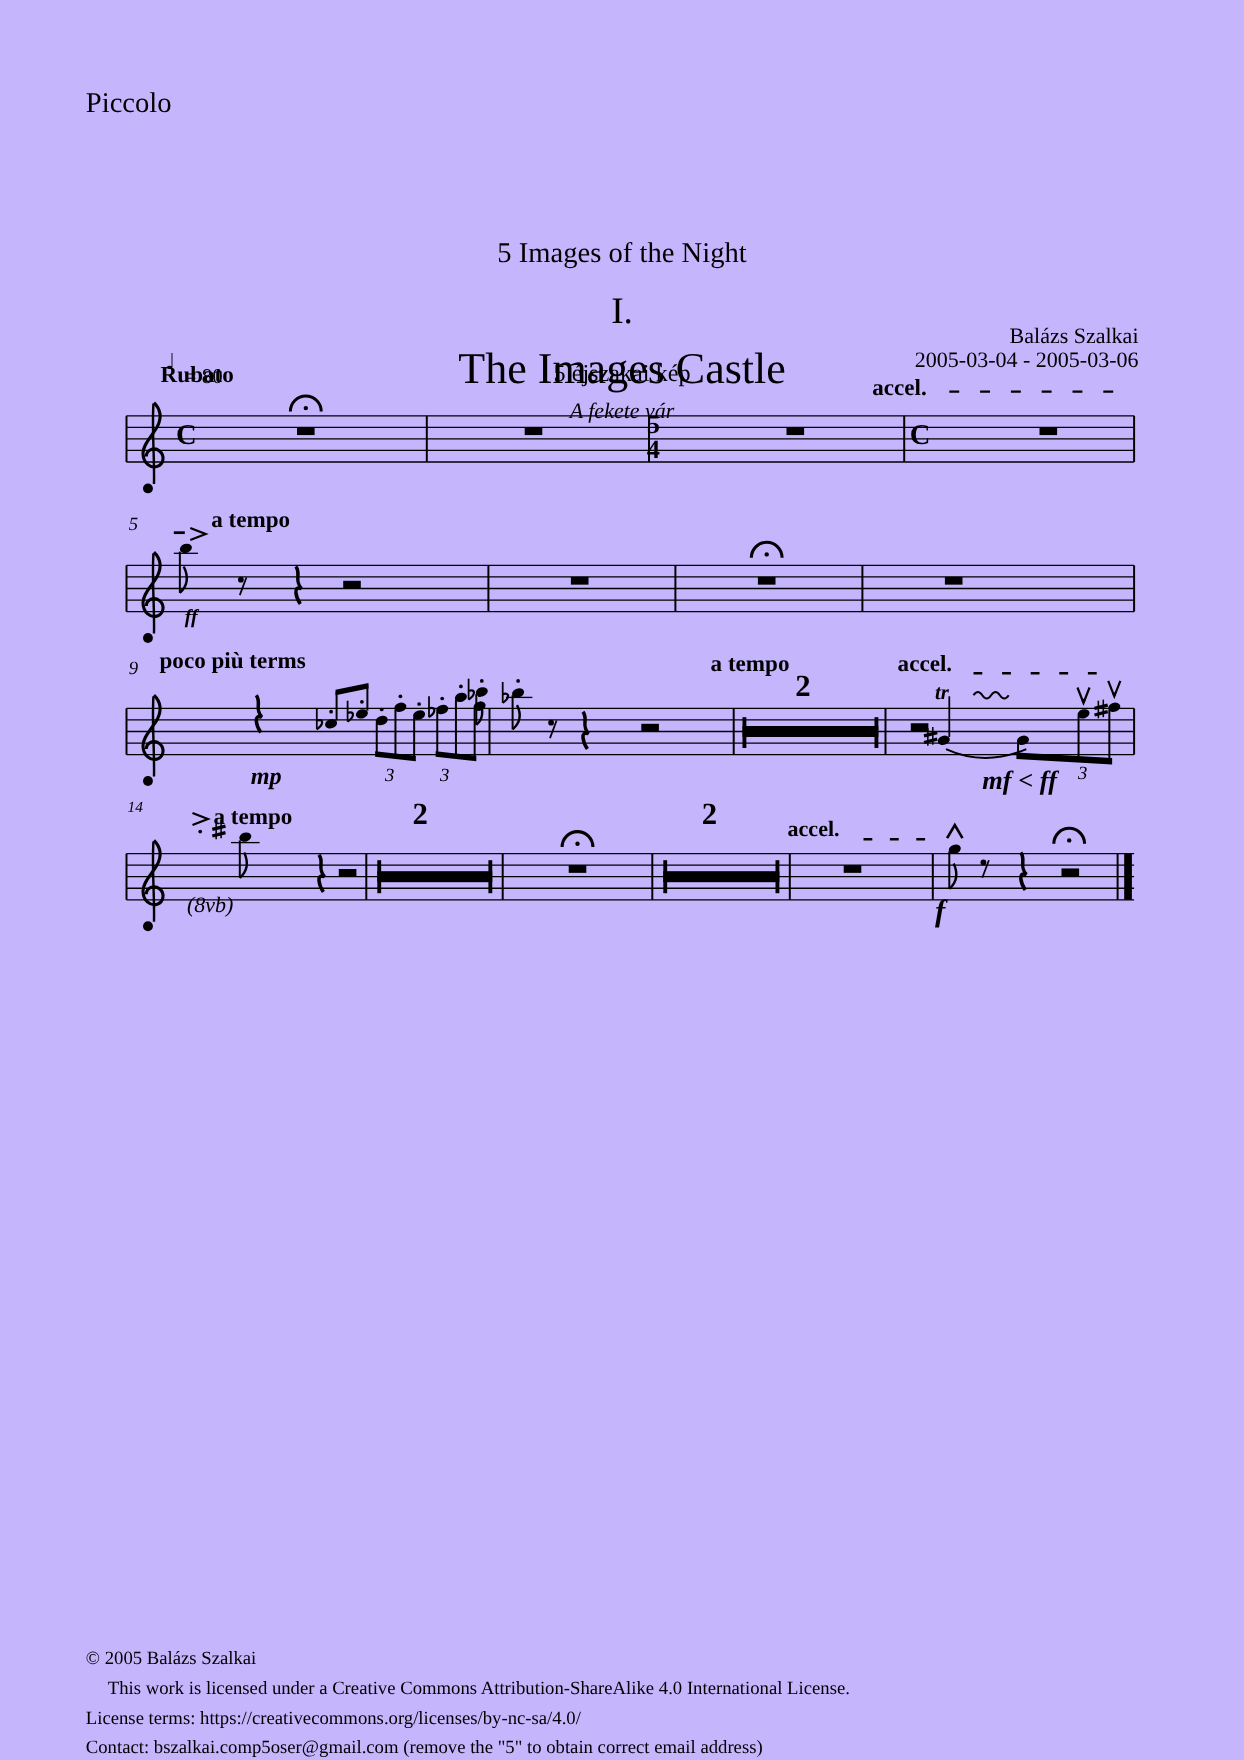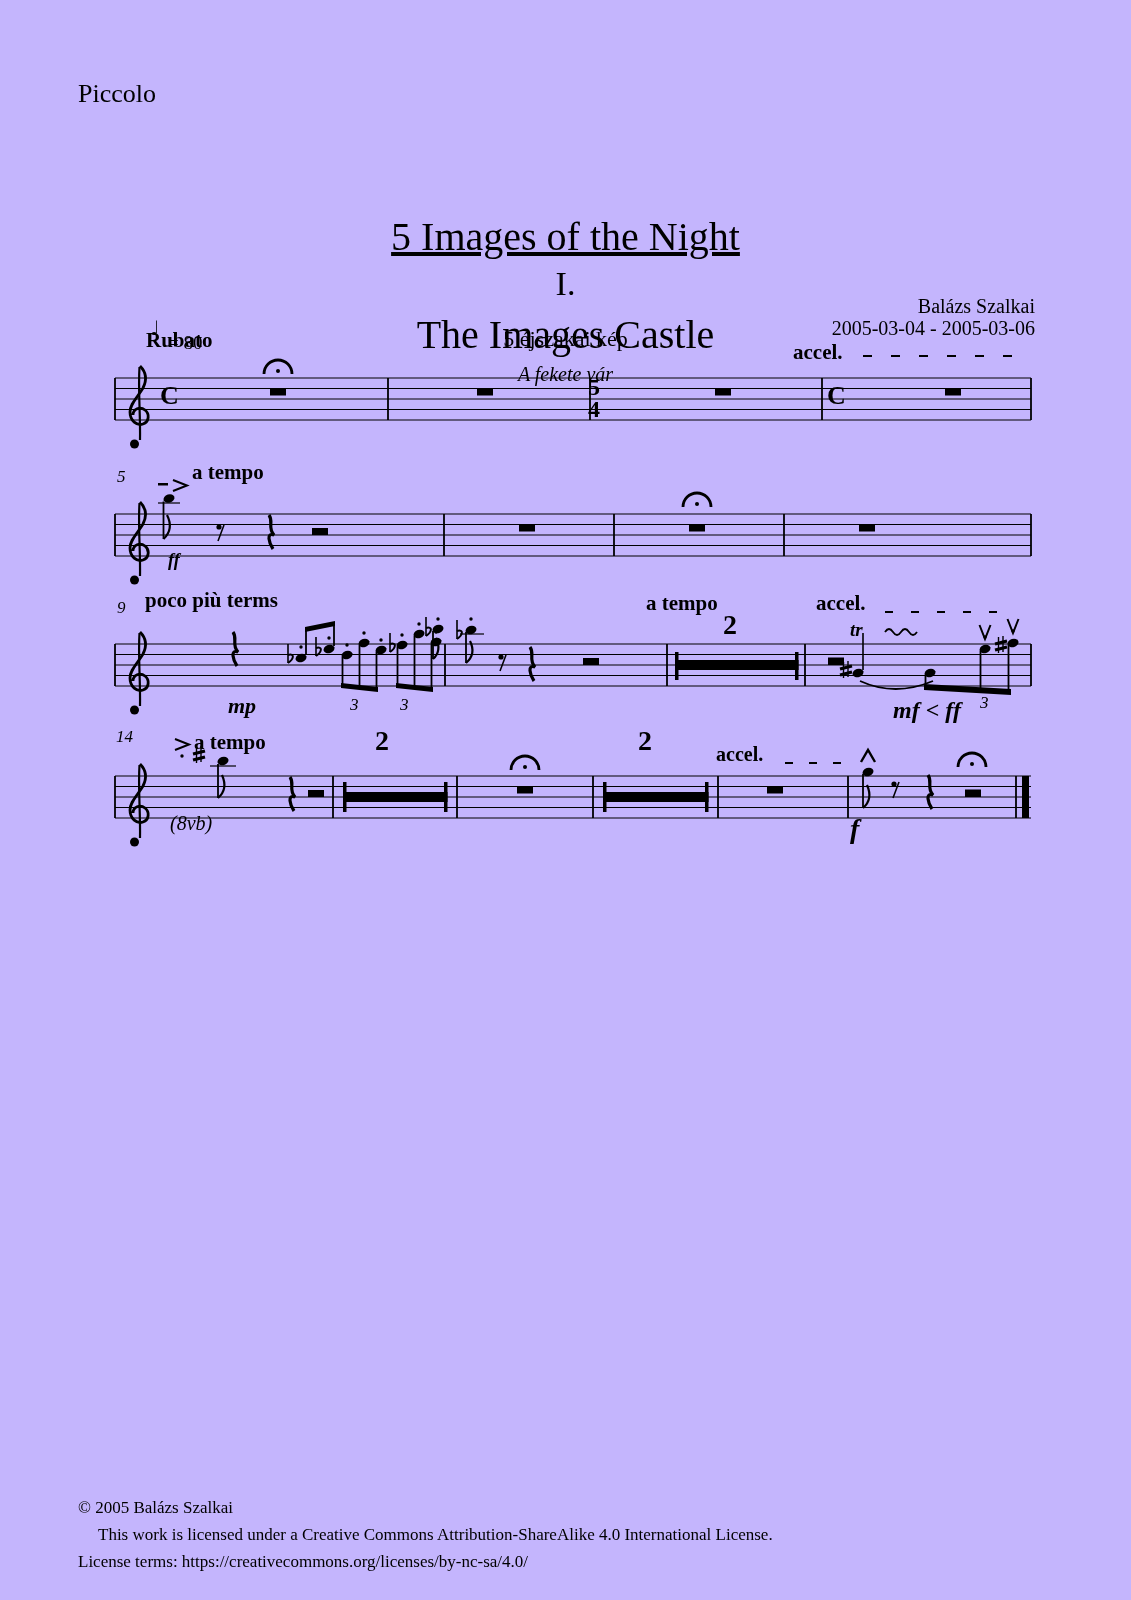--- a/index.html
+++ b/index.html
@@ -47,21 +47,21 @@
         <path d="M-14,0 A14,14 0 0 1 14,0" fill="none" stroke="#000" stroke-width="2.8"></path>
         <circle cx="0" cy="-3" r="2" fill="#000"></circle>
       </g>
       <path id="accent-def" d="M0,-5.5 L14,0 L0,5.5" fill="none" stroke="#000" stroke-width="2"></path>
       <path id="marcato-def" d="M-7,6 L0,-6 L7,6" fill="none" stroke="#000" stroke-width="2.4"></path>
       <ellipse id="head-def" rx="5.6" ry="4.1" fill="#000"></ellipse>
     </defs>
   </svg>
 
   <span class="t" style="left:78px;top:80px;font-size:26px;">Piccolo</span>
-  <span class="t c" style="top:216px;font-size:40px;text-decoration:underline;">5 Images of the Night</span>
+  <span class="t c" style="top:216px;font-size:26px;">5 Images of the Night</span>
   <span class="t c" style="top:266px;font-size:34px;">I.</span>
   <span class="t c" style="top:314px;font-size:40px;">The Images Castle</span>
   <span class="t c" style="top:327px;font-size:22px;">5 éjszakai kép</span>
   <span class="t c" style="top:364px;font-size:20px;font-style:italic;">A fekete vár</span>
   <span class="t r" style="right:96px;top:296px;font-size:20px;">Balázs Szalkai</span>
   <span class="t r" style="right:96px;top:318px;font-size:20px;">2005-03-04 - 2005-03-06</span>
 
   <span class="t" style="left:150px;top:318px;font-size:20px;font-family:'DejaVu Sans',sans-serif;">♩</span>
   <span class="t" style="left:168px;top:333px;font-size:19px;">= 80</span>
   <span class="t b" style="left:146px;top:329px;font-size:21px;">Rubato</span>
@@ -238,21 +238,21 @@
       <use href="#head-def" transform="translate(918,58) rotate(-18)"></use>
       <line x1="913.5" y1="60" x2="913.5" y2="106" stroke="#000" stroke-width="1.8"></line>
       <polygon points="829,99 916,104 916,110 829,105" fill="#000"></polygon>
       <use href="#accent-def" transform="translate(890,40) rotate(90)"></use>
       <use href="#accent-def" transform="translate(918,34) rotate(90)"></use>
       <circle cx="890" cy="52" r="1.7" fill="#000"></circle>
         <circle cx="918" cy="46" r="1.7" fill="#000"></circle>
     </g>
   </svg>
 
-  <span class="t i" style="left:116px;top:728px;font-size:17px;">14</span>
+  <span class="t i" style="left:116px;top:728px;font-size:14px;">14</span>
   <span class="t b" style="left:194px;top:731px;font-size:21px;">a tempo</span>
   <span class="t i" style="left:170px;top:813px;font-size:20px;">(8vb)</span>
   <span class="t b" style="left:375px;top:726px;font-size:28px;">2</span>
   <span class="t b" style="left:638px;top:726px;font-size:28px;">2</span>
   <span class="t b" style="left:716px;top:744px;font-size:20px;">accel.</span>
   <span class="t b i" style="left:850px;top:814px;font-size:28px;">f</span>
 
   <svg style="left:95px;top:715px;" width="950" height="150">
     <g>
       <line class="sl" x1="20" y1="61" x2="936" y2="61"></line>
@@ -305,14 +305,15 @@
     </g>
     <use href="#erest-def" transform="translate(800,67)"></use>
     <use href="#qrest-def" transform="translate(830,58)"></use>
     <rect class="fill" x="870" y="74.5" width="16" height="7.5"></rect>
     <use href="#fermata-def" transform="translate(877,52)"></use>
   </svg>
 
   <span class="t" style="left:78px;top:1499px;font-size:17px;">© 2005 Balázs Szalkai</span>
   <span class="t" style="left:78px;top:1526px;font-size:17px;margin-left:20px;">This work is licensed under a Creative Commons Attribution-ShareAlike 4.0 International License.</span>
   <span class="t" style="left:78px;top:1553px;font-size:17px;">License terms: https://creativecommons.org/licenses/by-nc-sa/4.0/</span>
+  <span class="t" style="left:78px;top:1580px;font-size:17px;">Contact: bszalkai.comp5oser@gmail.com (remove the "5" to obtain correct email address)</span>
 
 </div>
 
 </body></html>

